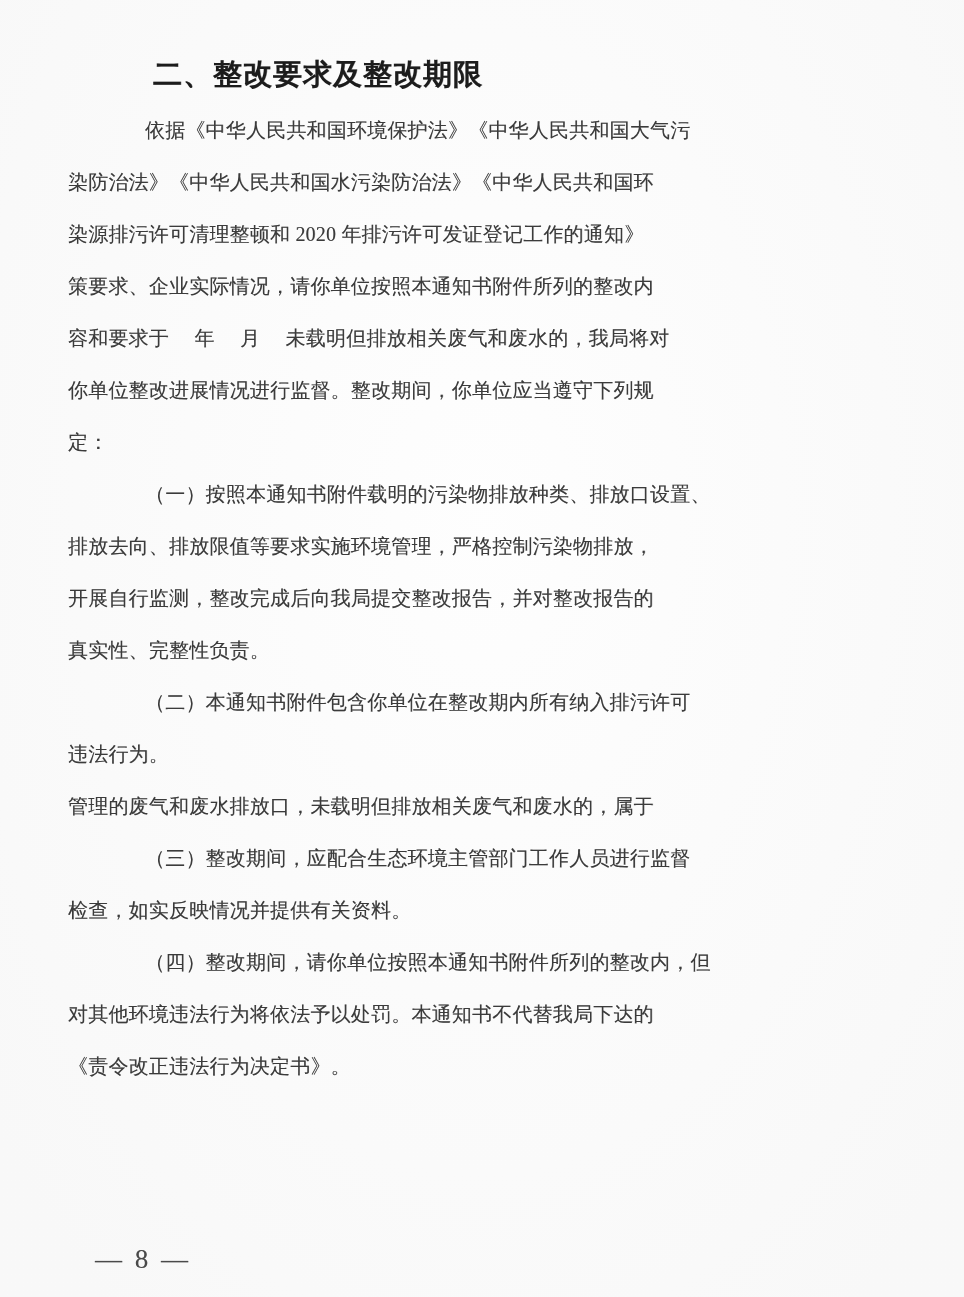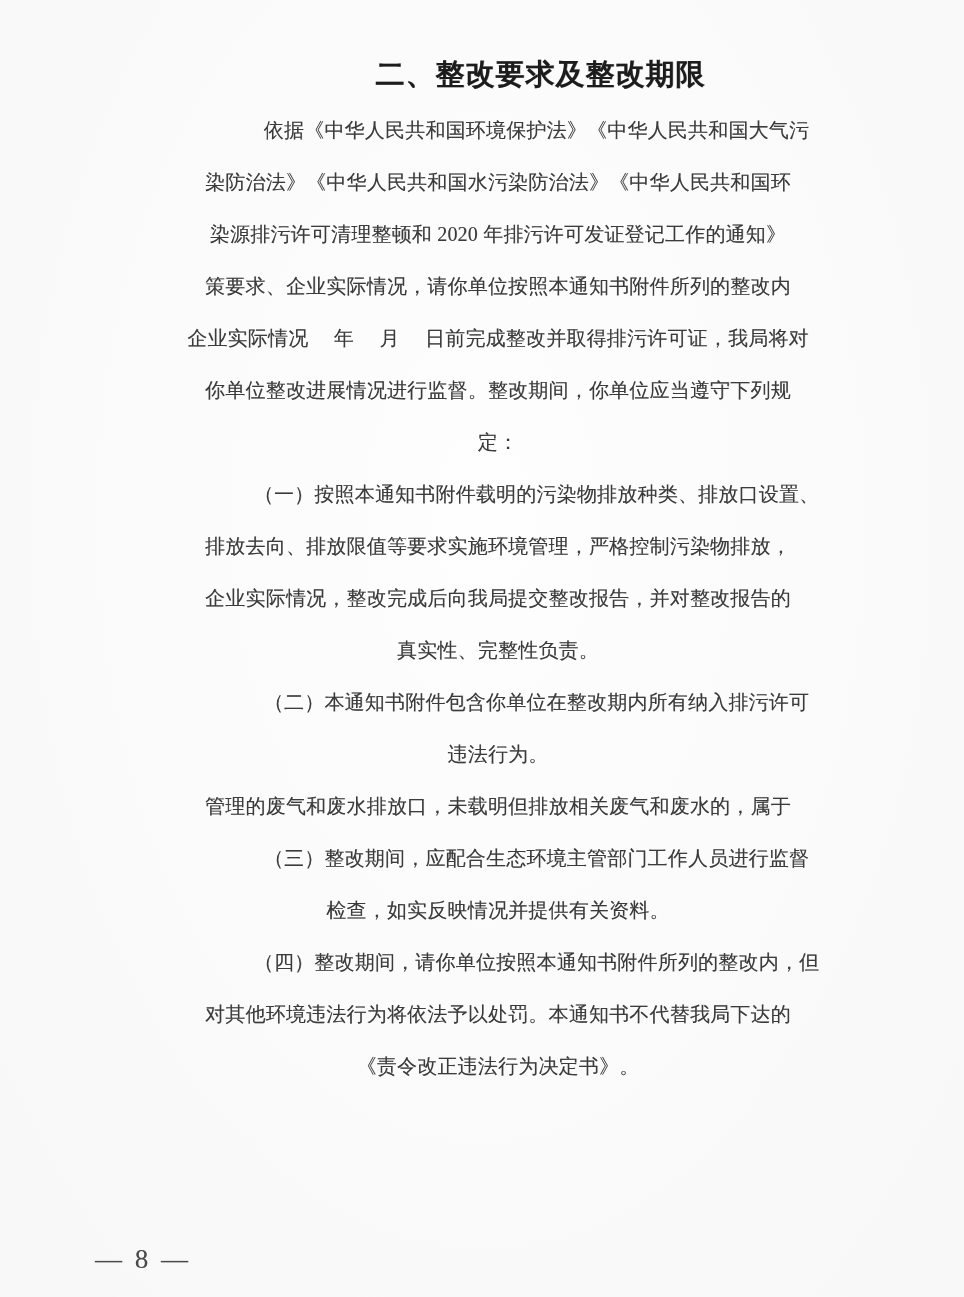--- a/index.html
+++ b/index.html
@@ -23,21 +23,20 @@
     height: 1297px;
     background:
       radial-gradient(ellipse at 50% 40%, rgba(255,255,255,0.6), rgba(0,0,0,0.015) 90%),
       var(--paper);
   }
   .content {
     position: absolute;
     left: 68px;
     top: 56px;
     width: 860px;
-    text-align: center;
   }
   h2.heading {
     margin: 0 0 12px 85px;
     font-family: "Liberation Sans", sans-serif;
     font-weight: 700;
     font-size: 29px;
     line-height: 36px;
     color: var(--ink-heading);
     letter-spacing: 1px;
     text-shadow: 0.4px 0.4px 0.6px rgba(20,20,20,0.45);
@@ -69,26 +68,26 @@
 <body>
 
 <div class="page">
   <div class="content">
     <h2 class="heading">二、整改要求及整改期限</h2>
     <div class="body-lines">
         <div class="line first">依据《中华人民共和国环境保护法》《中华人民共和国大气污</div>
         <div class="line">染防治法》《中华人民共和国水污染防治法》《中华人民共和国环</div>
         <div class="line">染源排污许可清理整顿和 2020 年排污许可发证登记工作的通知》</div>
         <div class="line">策要求、企业实际情况，请你单位按照本通知书附件所列的整改内</div>
-        <div class="line">企业实际情况　 年　 月　 日前完成整改并取得排污许可证，我局将对</div>
+        <div class="line">容和要求于　 年　 月　 未载明但排放相关废气和废水的，我局将对</div>
         <div class="line">你单位整改进展情况进行监督。整改期间，你单位应当遵守下列规</div>
         <div class="line">定：</div>
         <div class="line first">（一）按照本通知书附件载明的污染物排放种类、排放口设置、</div>
         <div class="line">排放去向、排放限值等要求实施环境管理，严格控制污染物排放，</div>
-        <div class="line">企业实际情况，整改完成后向我局提交整改报告，并对整改报告的</div>
+        <div class="line">开展自行监测，整改完成后向我局提交整改报告，并对整改报告的</div>
         <div class="line">真实性、完整性负责。</div>
         <div class="line first">（二）本通知书附件包含你单位在整改期内所有纳入排污许可</div>
         <div class="line">违法行为。</div>
         <div class="line">管理的废气和废水排放口，未载明但排放相关废气和废水的，属于</div>
         <div class="line first">（三）整改期间，应配合生态环境主管部门工作人员进行监督</div>
         <div class="line">检查，如实反映情况并提供有关资料。</div>
         <div class="line first">（四）整改期间，请你单位按照本通知书附件所列的整改内，但</div>
         <div class="line">对其他环境违法行为将依法予以处罚。本通知书不代替我局下达的</div>
         <div class="line">《责令改正违法行为决定书》。</div>
       </div>

